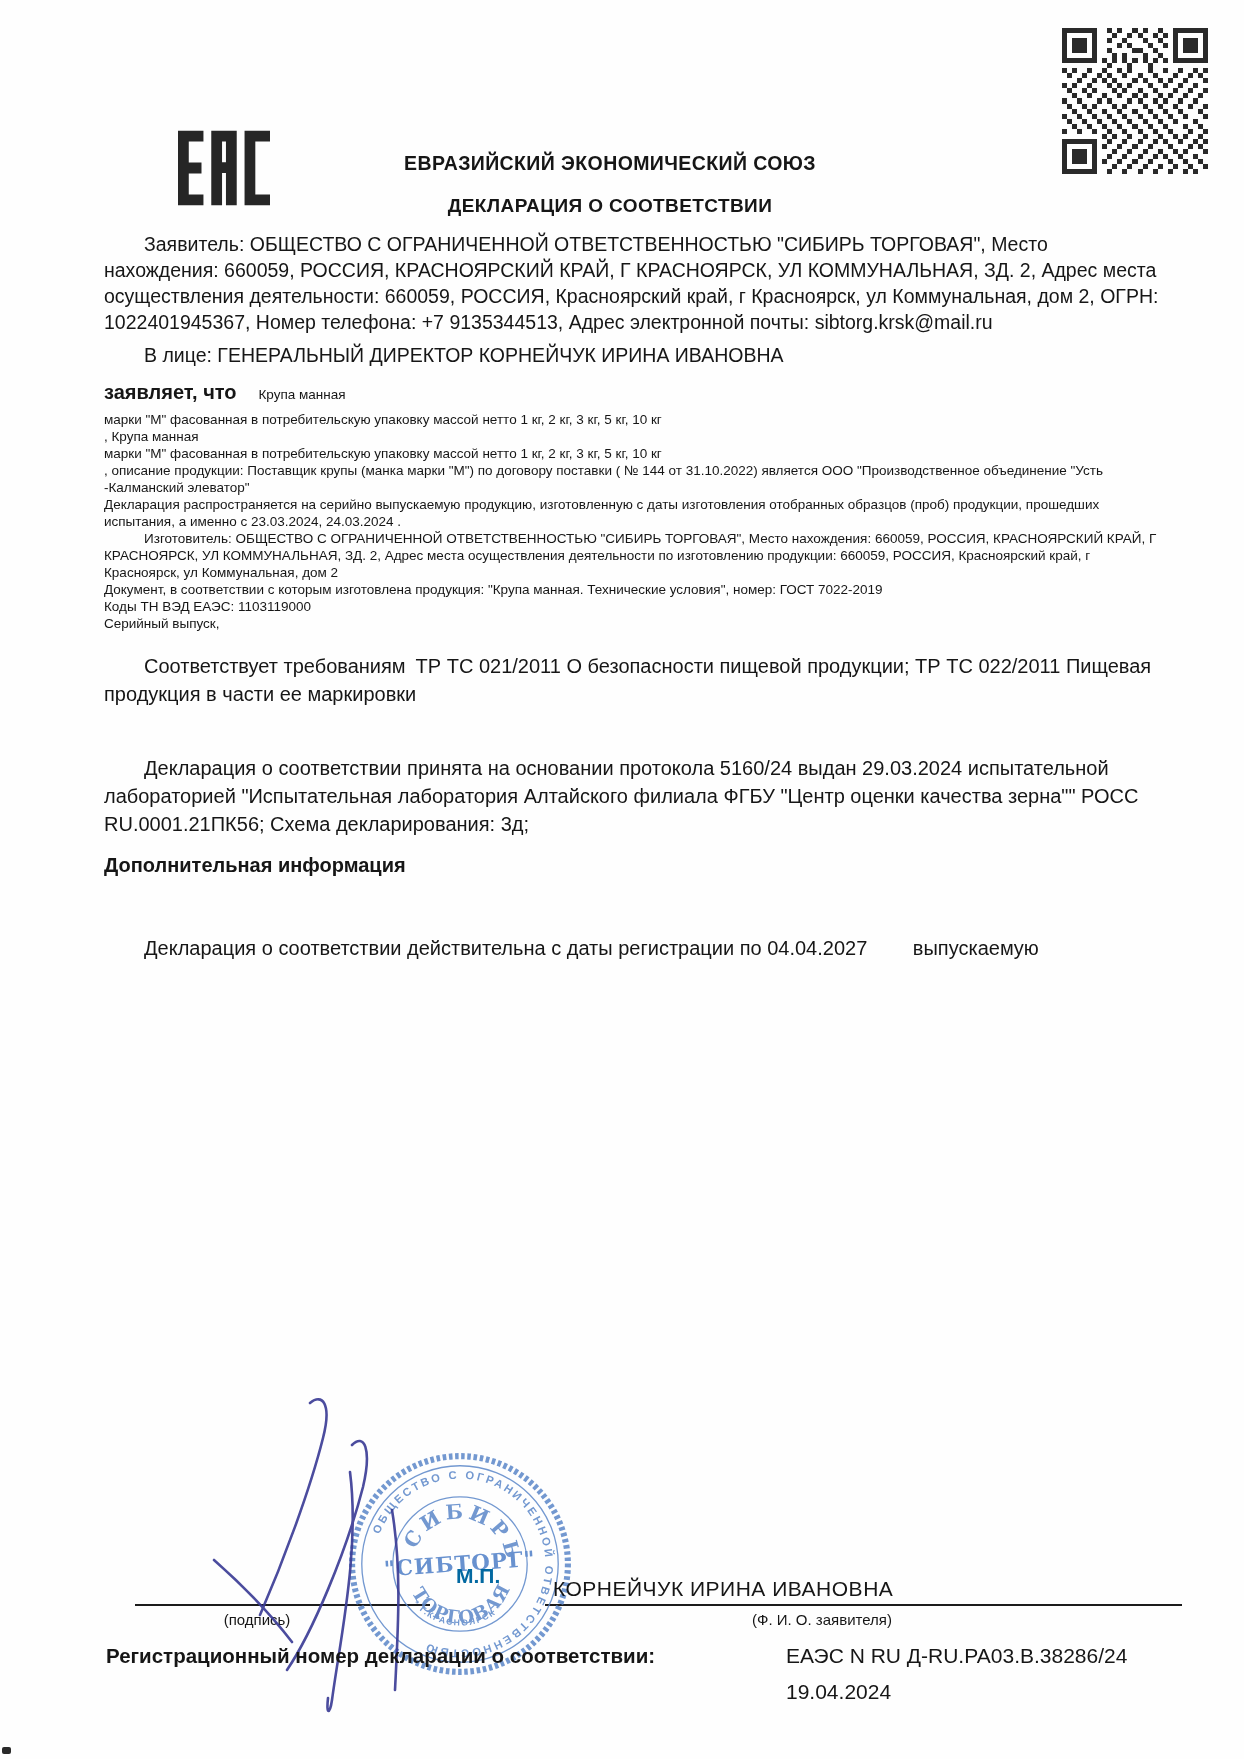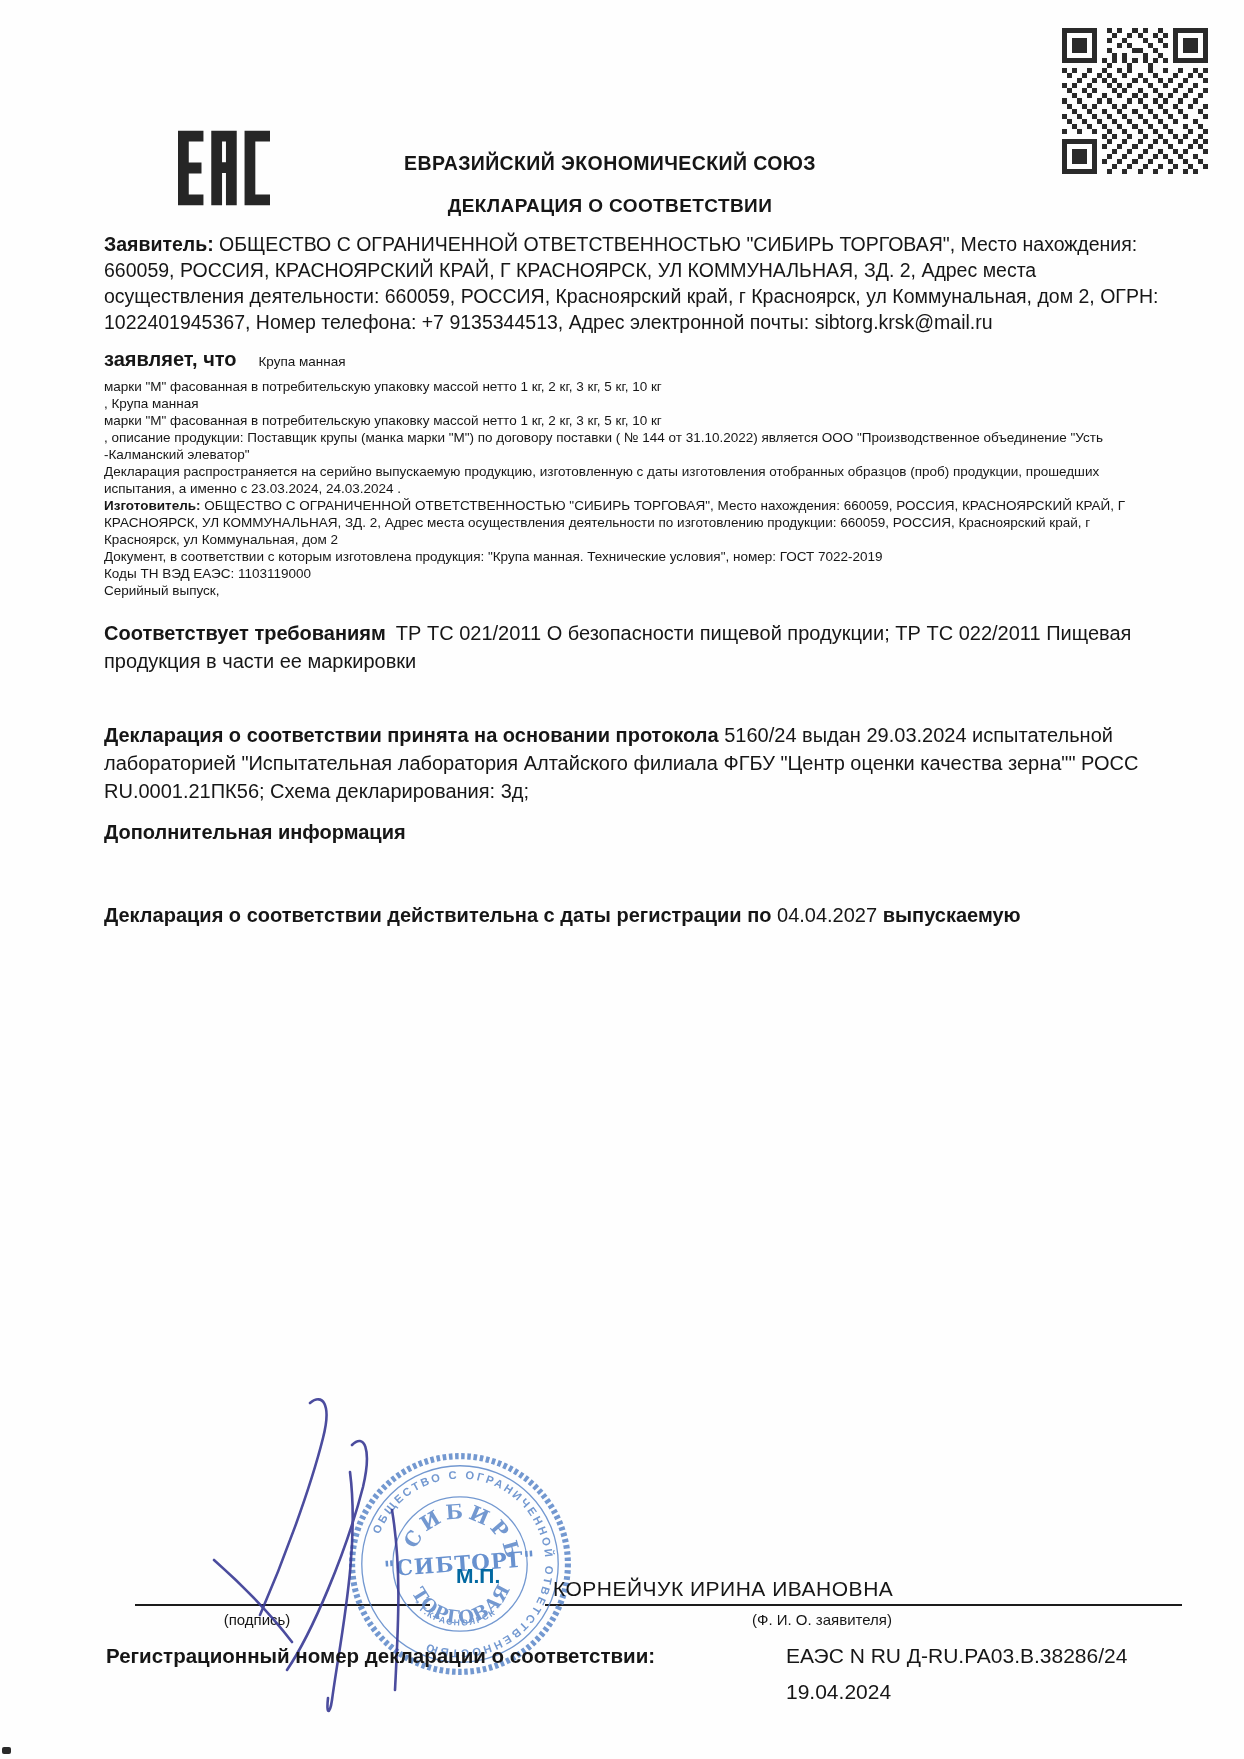--- a/index.html
+++ b/index.html
@@ -1,18 +1,18 @@
 <!DOCTYPE html>
 <html><head>
 <meta charset="utf-8">
 <style>
   html,body{margin:0;padding:0;background:#e8e8e8;}
   .page{position:relative;width:1244px;height:1759px;background:#fefefe;
         font-family:"Liberation Sans","DejaVu Sans",sans-serif;color:#161616;overflow:hidden;}
-  .b{font-weight:bold;}
+  .b{font-weight:normal;margin-left:40px;}
   p{margin:0;}
 
   
   .eac-logo{position:absolute;left:178px;top:130px;width:92px;height:76px;}
   .qr{position:absolute;left:1062px;top:28px;width:146px;height:146px;}
   .titles{position:absolute;left:0;top:0;width:1220px;text-align:center;}
   .t1{position:absolute;left:0;top:152px;width:100%;font-size:19.5px;font-weight:bold;letter-spacing:.4px;}
   .t2{position:absolute;left:0;top:195px;width:100%;font-size:19px;font-weight:bold;letter-spacing:.4px;}
 
   
@@ -89,20 +89,21 @@
 
   <div class="titles">
     <div class="t1">ЕВРАЗИЙСКИЙ ЭКОНОМИЧЕСКИЙ СОЮЗ</div>
     <div class="t2">ДЕКЛАРАЦИЯ О СООТВЕТСТВИИ</div>
   </div>
 
   <div class="content">
 
     <p><span class="b">Заявитель:</span> <span>ОБЩЕСТВО С ОГРАНИЧЕННОЙ ОТВЕТСТВЕННОСТЬЮ "СИБИРЬ ТОРГОВАЯ", Место нахождения: 660059, РОССИЯ, КРАСНОЯРСКИЙ КРАЙ, Г КРАСНОЯРСК, УЛ КОММУНАЛЬНАЯ, ЗД. 2, Адрес места осуществления деятельности: 660059, РОССИЯ, Красноярский край, г Красноярск, ул Коммунальная, дом 2, ОГРН: 1022401945367, Номер телефона: +7 9135344513, Адрес электронной почты: sibtorg.krsk@mail.ru</span></p>
 
+    <p class="person"><span class="b">В лице:</span> <span>ГЕНЕРАЛЬНЫЙ ДИРЕКТОР КОРНЕЙЧУК ИРИНА ИВАНОВНА</span></p>
 
     <p class="declare-head"><span>заявляет, что</span><span class="product-inline">Крупа манная</span></p>
 
     <div class="small">
       <p>марки "М" фасованная в потребительскую упаковку массой нетто 1 кг, 2 кг, 3 кг, 5 кг, 10 кг</p>
       <p>, Крупа манная</p>
       <p>марки "М" фасованная в потребительскую упаковку массой нетто 1 кг, 2 кг, 3 кг, 5 кг, 10 кг</p>
       <p>, описание продукции: Поставщик крупы (манка марки "М") по договору поставки ( № 144 от 31.10.2022) является ООО "Производственное объединение "Усть -Калманский элеватор"</p>
       <p>Декларация распространяется на серийно выпускаемую продукцию, изготовленную с даты изготовления отобранных образцов (проб) продукции, прошедших испытания, а именно с 23.03.2024, 24.03.2024 .</p>
       <p><span class="b">Изготовитель:</span> <span>ОБЩЕСТВО С ОГРАНИЧЕННОЙ ОТВЕТСТВЕННОСТЬЮ "СИБИРЬ ТОРГОВАЯ", Место нахождения: 660059, РОССИЯ, КРАСНОЯРСКИЙ КРАЙ, Г КРАСНОЯРСК, УЛ КОММУНАЛЬНАЯ, ЗД. 2, Адрес места осуществления деятельности по изготовлению продукции: 660059, РОССИЯ, Красноярский край, г Красноярск, ул Коммунальная, дом 2</span></p>

